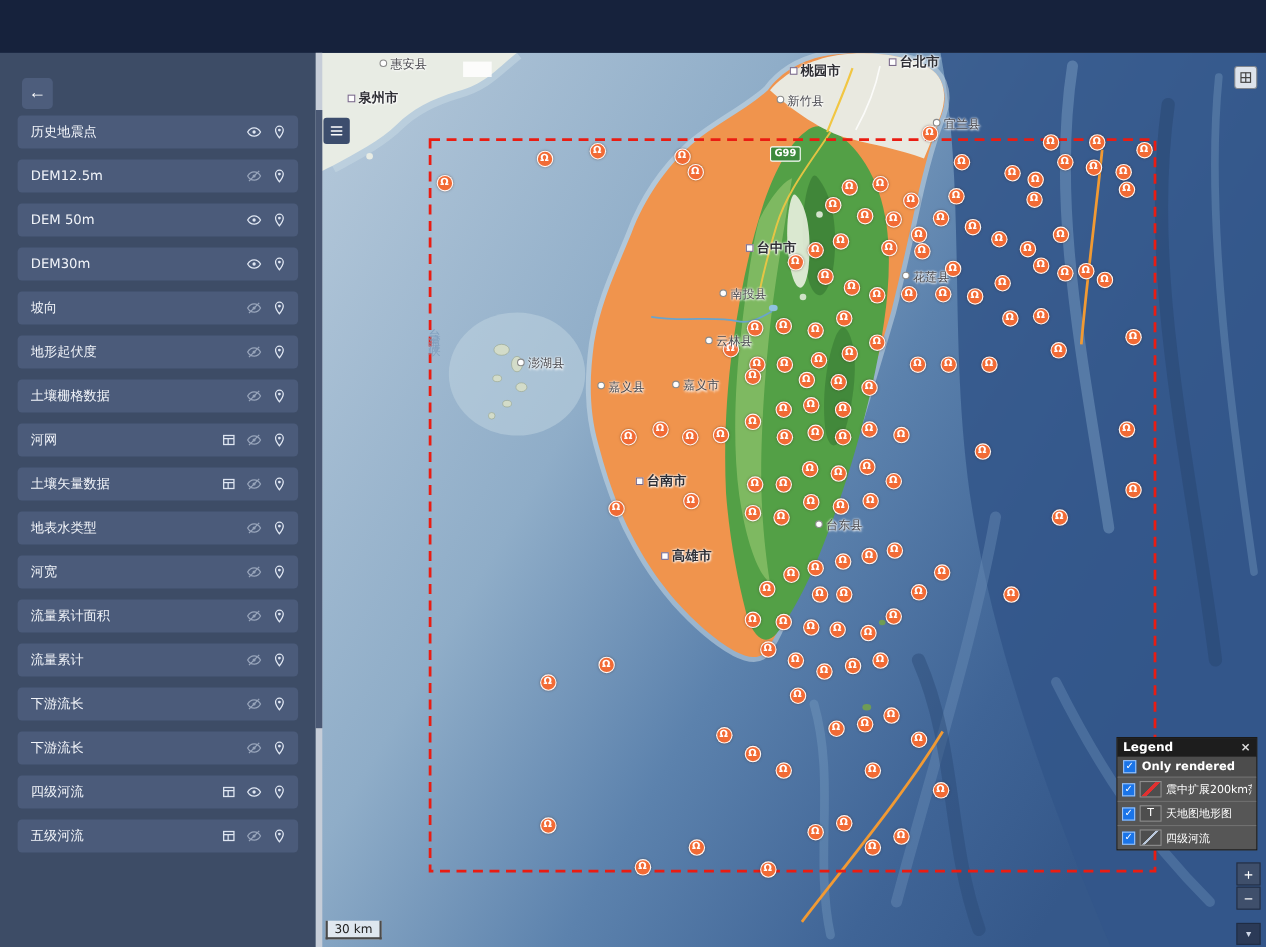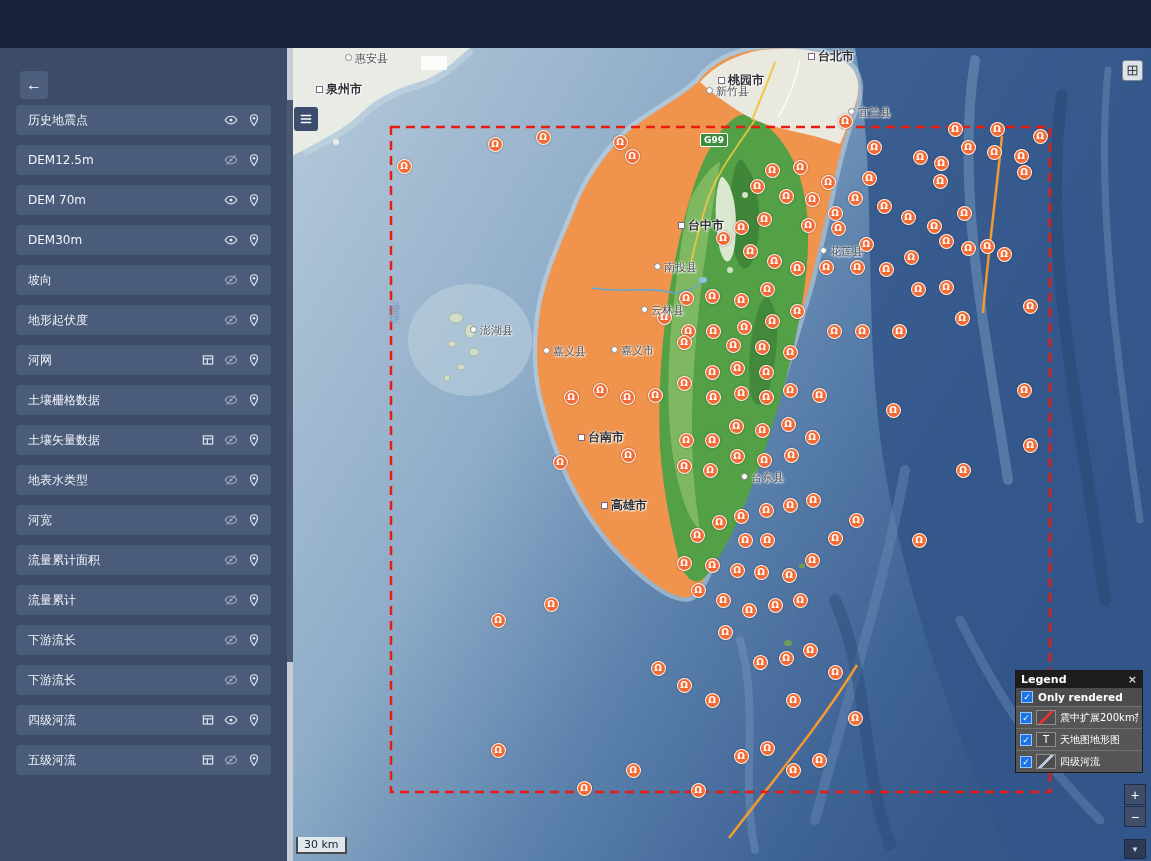--- a/index.html
+++ b/index.html
@@ -93,21 +93,21 @@
           </span>
           <span class="icon">
             <svg viewBox="0 0 24 24">
               <path fill="none" stroke="currentColor" stroke-width="2" d="M12 21s-6-7-6-12a6 6 0 1 1 12 0c0 5-6 12-6 12z"></path>
               <circle cx="12" cy="9" r="2.2" fill="currentColor"></circle>
             </svg>
           </span>
         </span>
       </div>
       <div class="layer-item">
-        <span class="layer-label">DEM 70m</span>
+        <span class="layer-label">DEM 50m</span>
         <span class="layer-icons">
           <span class="icon">
             <svg viewBox="0 0 24 24">
               <path fill="none" stroke="currentColor" stroke-width="2" d="M2 12s3.5-6.5 10-6.5S22 12 22 12s-3.5 6.5-10 6.5S2 12 2 12z"></path>
               <circle cx="12" cy="12" r="2.6" fill="currentColor"></circle>
             </svg>
           </span>
           <span class="icon">
             <svg viewBox="0 0 24 24">
               <path fill="none" stroke="currentColor" stroke-width="2" d="M12 21s-6-7-6-12a6 6 0 1 1 12 0c0 5-6 12-6 12z"></path>
@@ -146,20 +146,38 @@
           <span class="icon">
             <svg viewBox="0 0 24 24">
               <path fill="none" stroke="currentColor" stroke-width="2" d="M12 21s-6-7-6-12a6 6 0 1 1 12 0c0 5-6 12-6 12z"></path>
               <circle cx="12" cy="9" r="2.2" fill="currentColor"></circle>
             </svg>
           </span>
         </span>
       </div>
       <div class="layer-item">
         <span class="layer-label">地形起伏度</span>
+        <span class="layer-icons">
+          <span class="icon dim">
+            <svg viewBox="0 0 24 24">
+              <path fill="none" stroke="currentColor" stroke-width="2" d="M2 12s3.5-6.5 10-6.5S22 12 22 12s-3.5 6.5-10 6.5S2 12 2 12z"></path>
+              <circle cx="12" cy="12" r="2.4" fill="currentColor"></circle>
+              <line x1="4" y1="20" x2="20" y2="4" stroke="currentColor" stroke-width="2"></line>
+            </svg>
+          </span>
+          <span class="icon">
+            <svg viewBox="0 0 24 24">
+              <path fill="none" stroke="currentColor" stroke-width="2" d="M12 21s-6-7-6-12a6 6 0 1 1 12 0c0 5-6 12-6 12z"></path>
+              <circle cx="12" cy="9" r="2.2" fill="currentColor"></circle>
+            </svg>
+          </span>
+        </span>
+      </div>
+      <div class="layer-item">
+        <span class="layer-label">土壤栅格数据</span>
         <span class="layer-icons">
           <span class="icon dim">
             <svg viewBox="0 0 24 24">
               <path fill="none" stroke="currentColor" stroke-width="2" d="M2 12s3.5-6.5 10-6.5S22 12 22 12s-3.5 6.5-10 6.5S2 12 2 12z"></path>
               <circle cx="12" cy="12" r="2.4" fill="currentColor"></circle>
               <line x1="4" y1="20" x2="20" y2="4" stroke="currentColor" stroke-width="2"></line>
             </svg>
           </span>
           <span class="icon">
             <svg viewBox="0 0 24 24">
@@ -172,38 +190,20 @@
       <div class="layer-item">
         <span class="layer-label">河网</span>
         <span class="layer-icons">
           <span class="icon">
             <svg viewBox="0 0 24 24">
               <rect x="4" y="5" width="16" height="14" fill="none" stroke="currentColor" stroke-width="2"></rect>
               <line x1="4" y1="10" x2="20" y2="10" stroke="currentColor" stroke-width="2"></line>
               <line x1="11" y1="10" x2="11" y2="19" stroke="currentColor" stroke-width="2"></line>
             </svg>
           </span>
-          <span class="icon dim">
-            <svg viewBox="0 0 24 24">
-              <path fill="none" stroke="currentColor" stroke-width="2" d="M2 12s3.5-6.5 10-6.5S22 12 22 12s-3.5 6.5-10 6.5S2 12 2 12z"></path>
-              <circle cx="12" cy="12" r="2.4" fill="currentColor"></circle>
-              <line x1="4" y1="20" x2="20" y2="4" stroke="currentColor" stroke-width="2"></line>
-            </svg>
-          </span>
-          <span class="icon">
-            <svg viewBox="0 0 24 24">
-              <path fill="none" stroke="currentColor" stroke-width="2" d="M12 21s-6-7-6-12a6 6 0 1 1 12 0c0 5-6 12-6 12z"></path>
-              <circle cx="12" cy="9" r="2.2" fill="currentColor"></circle>
-            </svg>
-          </span>
-        </span>
-      </div>
-      <div class="layer-item">
-        <span class="layer-label">土壤栅格数据</span>
-        <span class="layer-icons">
           <span class="icon dim">
             <svg viewBox="0 0 24 24">
               <path fill="none" stroke="currentColor" stroke-width="2" d="M2 12s3.5-6.5 10-6.5S22 12 22 12s-3.5 6.5-10 6.5S2 12 2 12z"></path>
               <circle cx="12" cy="12" r="2.4" fill="currentColor"></circle>
               <line x1="4" y1="20" x2="20" y2="4" stroke="currentColor" stroke-width="2"></line>
             </svg>
           </span>
           <span class="icon">
             <svg viewBox="0 0 24 24">
               <path fill="none" stroke="currentColor" stroke-width="2" d="M12 21s-6-7-6-12a6 6 0 1 1 12 0c0 5-6 12-6 12z"></path>
@@ -898,21 +898,21 @@
   <div id="map-labels">
       <div class="map-label county" style="left: 58px; top: 3px;"><span>惠安县</span></div>
       <div class="map-label city" style="left: 29px; top: 33px;">
         <span class="city-ic"></span>
         <span>泉州市</span>
       </div>
       <div class="map-label city" style="left: 521px; top: 0px;">
         <span class="city-ic"></span>
         <span>台北市</span>
       </div>
-      <div class="map-label city" style="left: 431px; top: 24px;">
+      <div class="map-label city" style="left: 431px; top: 8px;">
         <span class="city-ic"></span>
         <span>桃园市</span>
       </div>
       <div class="map-label county" style="left: 419px; top: 36px;"><span>新竹县</span></div>
       <div class="map-label county" style="left: 561px; top: 57px;"><span>宜兰县</span></div>
       <div class="map-label road" style="left: 413px; top: 85px;"><span>G99</span></div>
       <div class="map-label city" style="left: 391px; top: 169px;">
         <span class="city-ic"></span>
         <span>台中市</span>
       </div>

